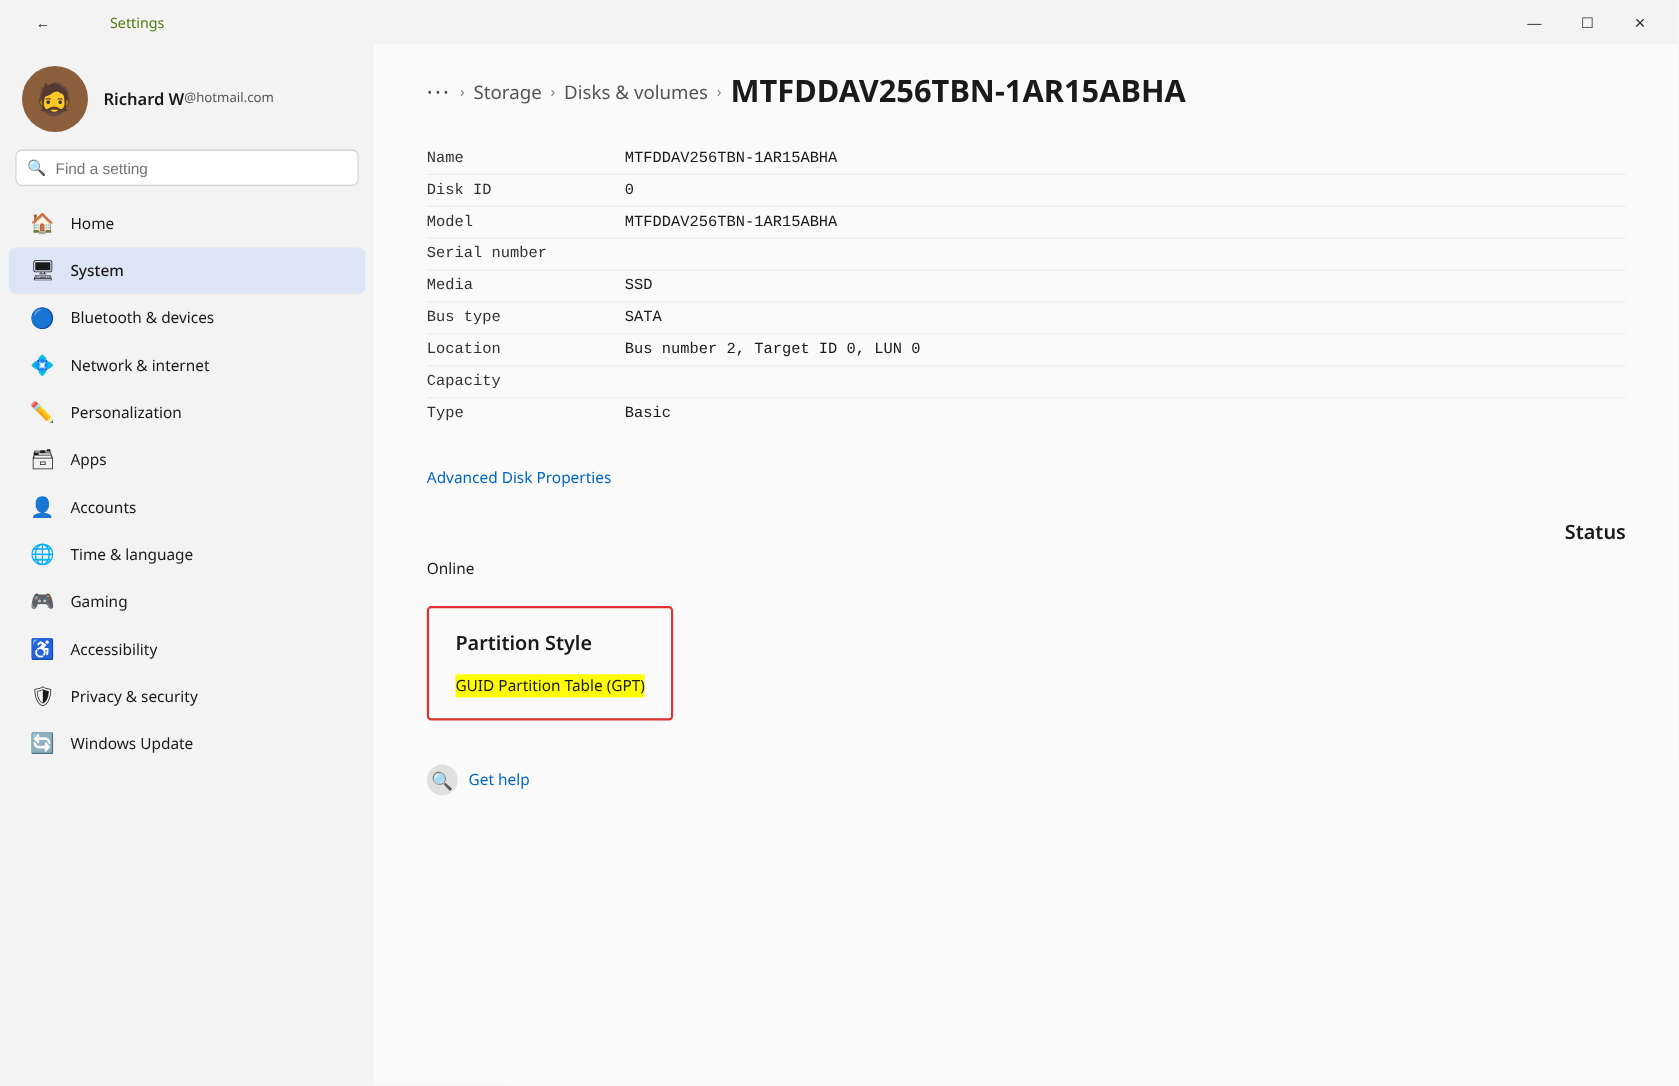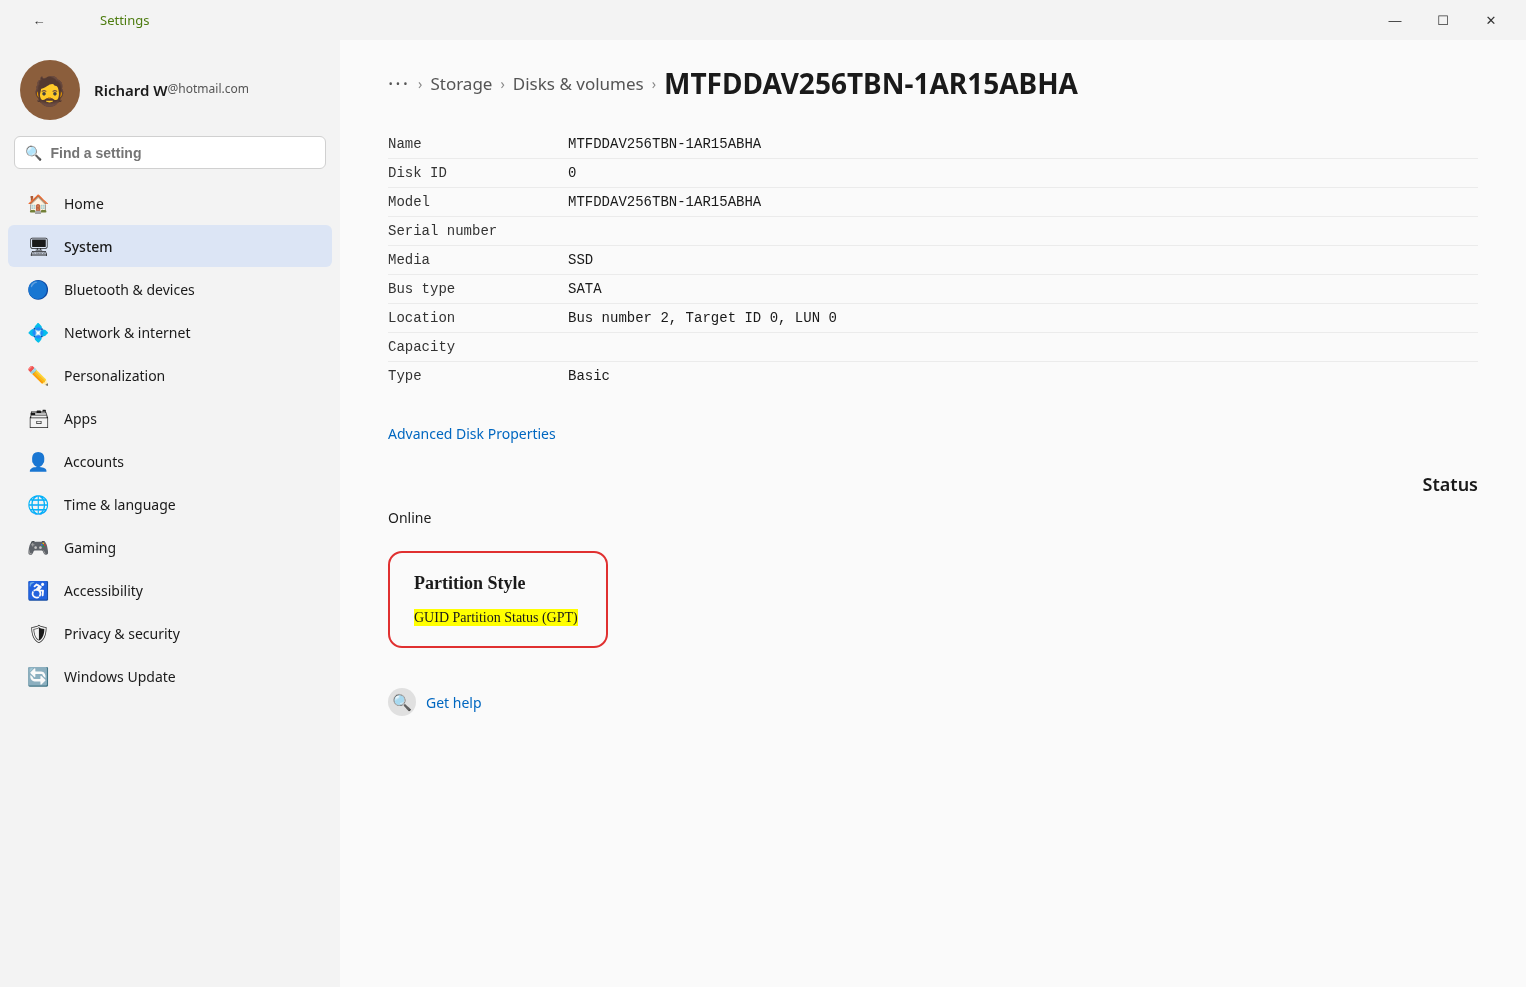--- a/index.html
+++ b/index.html
@@ -94,21 +94,20 @@
       padding: 6px 10px;
       gap: 8px;
     }
     .search-box input {
       border: none;
       outline: none;
       flex: 1;
       font-size: 14px;
       background: transparent;
       color: #333;
-      font-weight: bold;
     }
     .search-icon { color: #666; font-size: 14px; }
     .nav-item {
       display: flex;
       align-items: center;
       gap: 14px;
       padding: 10px 20px;
       cursor: pointer;
       border-radius: 6px;
       margin: 1px 8px;
@@ -187,26 +186,25 @@
       margin-top: 8px;
       text-align: right;
     }
     .status-value {
       font-size: 14px;
       color: #1a1a1a;
       margin-bottom: 24px;
     }
     .partition-card {
       border: 2px solid #e03030;
-      border-radius: 14px;
+      border-radius: 4px;
       padding: 20px 24px;
       display: inline-block;
       min-width: 220px;
       margin-bottom: 32px;
-      font-family: Liberation Serif, serif;
     }
     .partition-card-title {
       font-size: 18px;
       font-weight: 600;
       color: #1a1a1a;
       margin-bottom: 14px;
     }
     .partition-value {
       font-size: 14px;
       color: #1a1a1a;
@@ -378,21 +376,21 @@
 
     
     <div style="margin-top:28px;">
       <div class="section-title">Status</div>
       <div class="status-value">Online</div>
     </div>
 
     
     <div class="partition-card">
       <div class="partition-card-title">Partition Style</div>
-      <span class="partition-value">GUID Partition Status (GPT)</span>
+      <span class="partition-value">GUID Partition Table (GPT)</span>
     </div>
 
     
     <div class="get-help-row">
       <div class="help-icon">🔍</div>
       <a class="get-help-link">Get help</a>
     </div>
   </div>
 </div>
 

